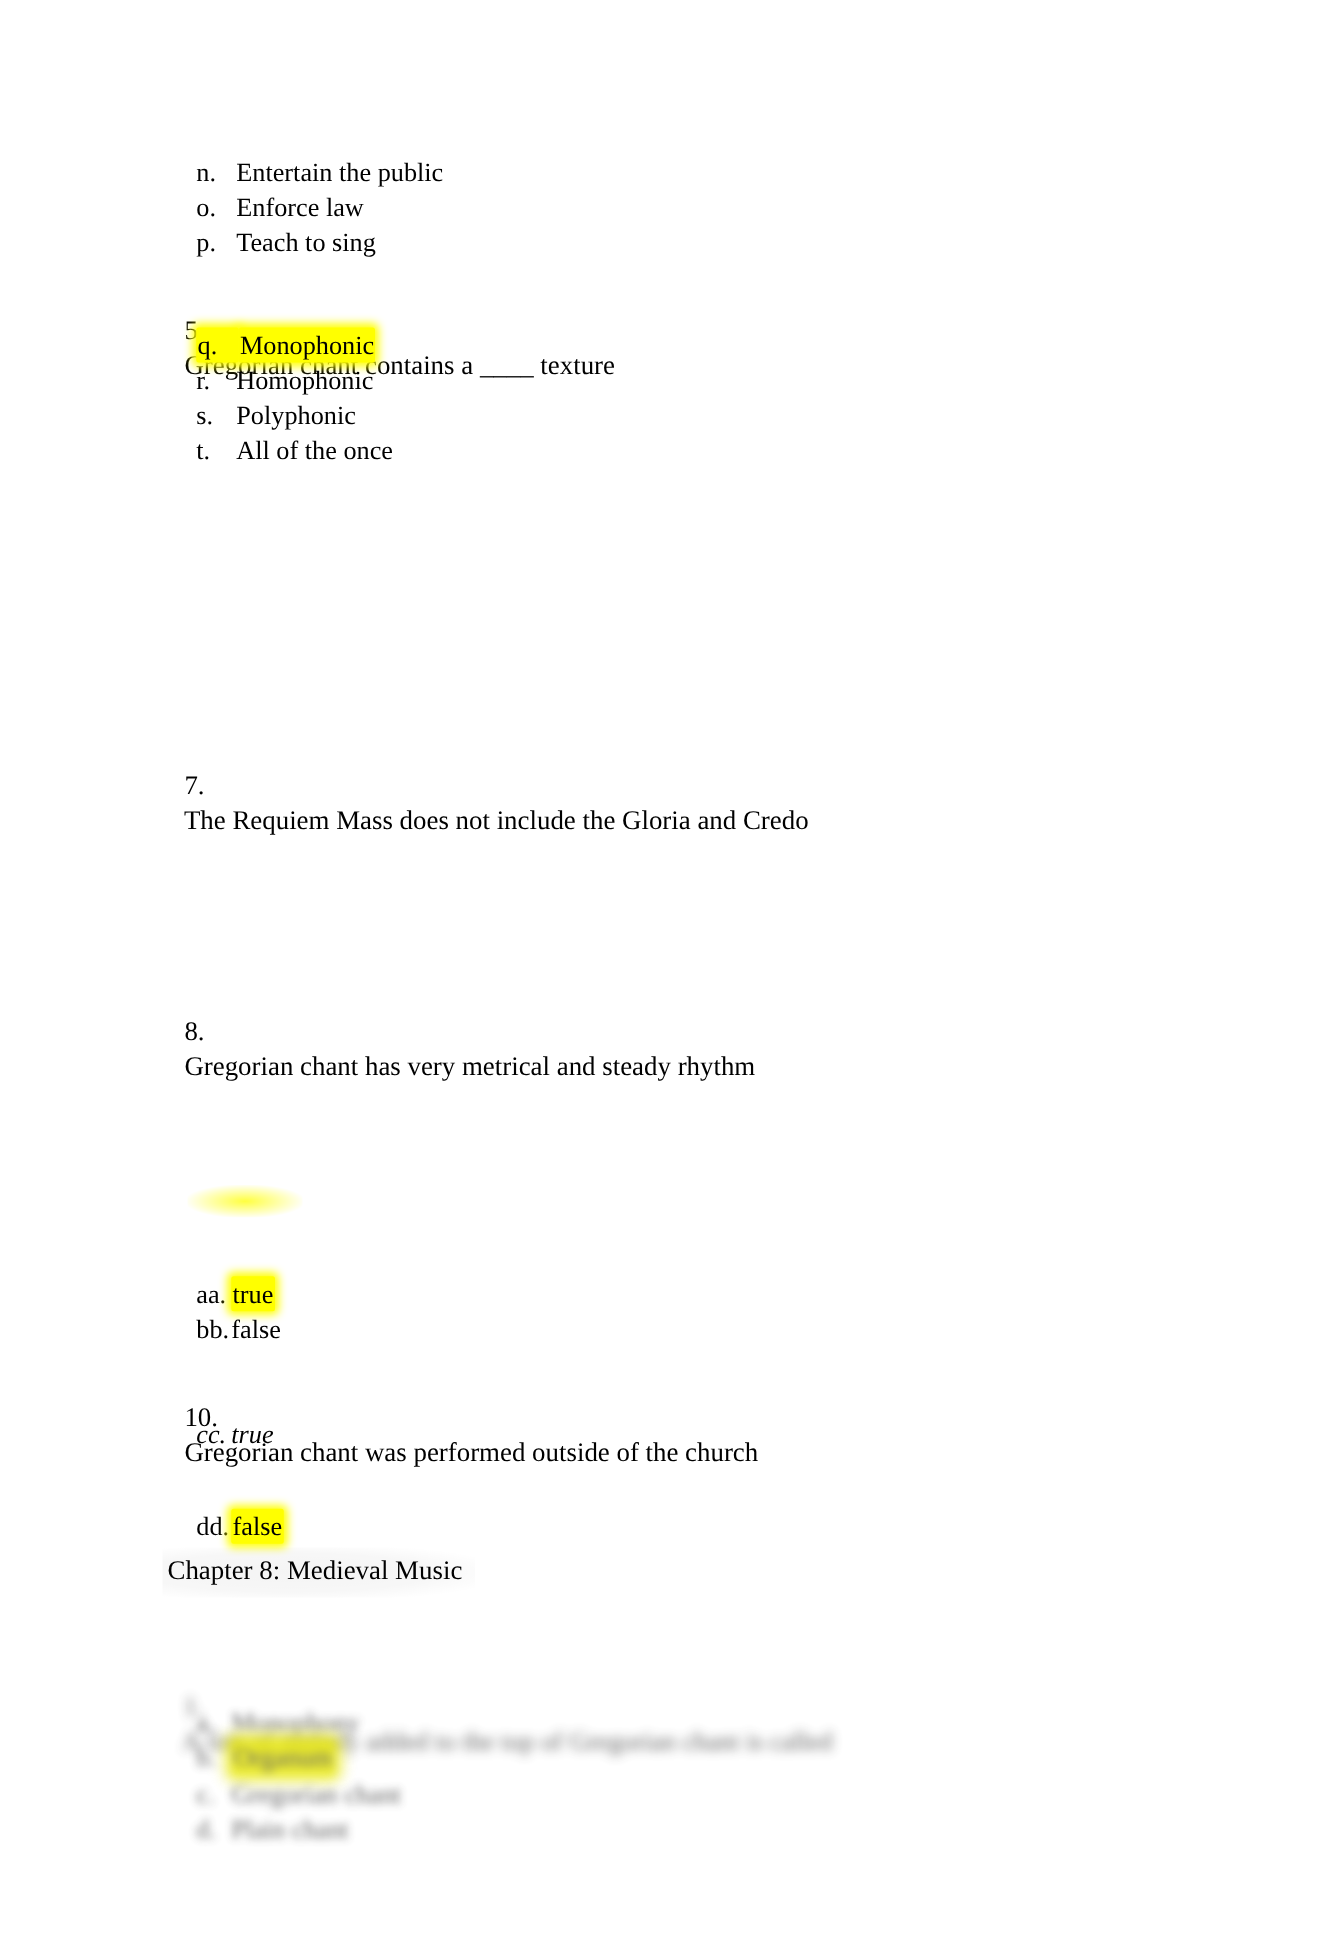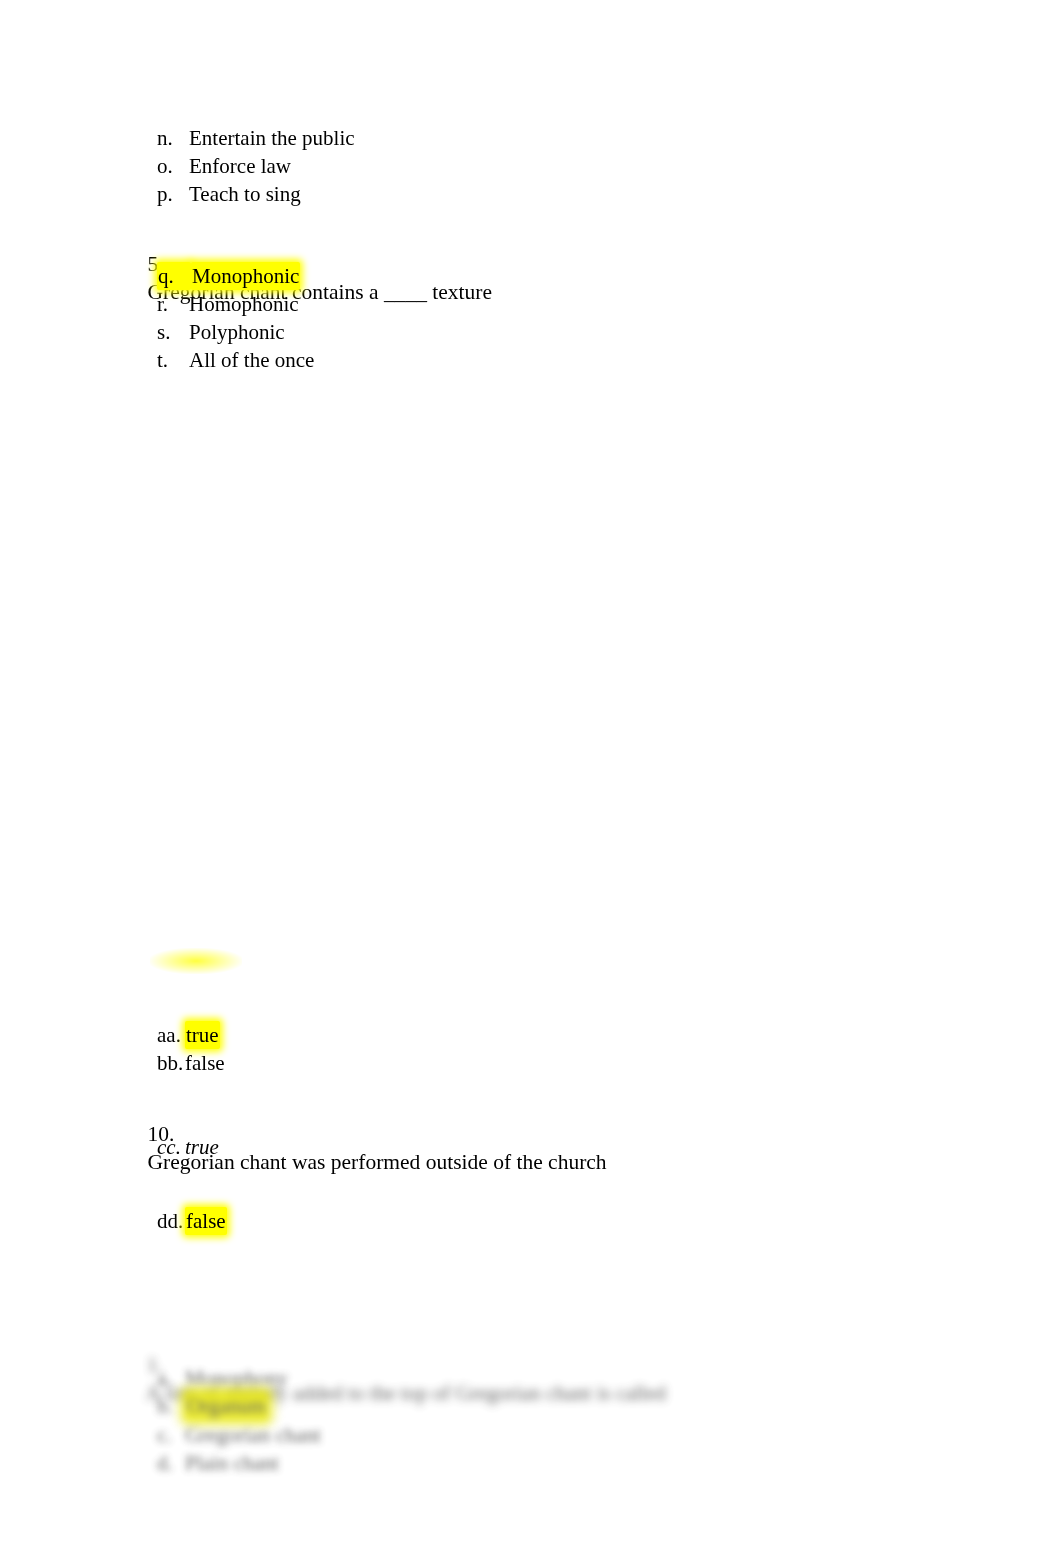--- a/index.html
+++ b/index.html
@@ -144,21 +144,29 @@
     <span class="marker">r.</span><span class="otext">Homophonic</span>
   </div>
   <div class="blk option opt-wide" style="top:318px;">
     <span class="marker">s.</span><span class="otext">Polyphonic</span>
   </div>
   <div class="blk option opt-wide" style="top:346px;">
     <span class="marker">t.</span><span class="otext">All of the once</span>
   </div>
 
 
-
+  <div class="blk question" style="top:586px;">
+    <span>7.</span>
+    <span>The Requiem Mass does not include the Gloria and Credo</span>
+  </div>
+
+  <div class="blk question" style="top:783px;">
+    <span>8.</span>
+    <span>Gregorian chant has very metrical and steady rhythm</span>
+  </div>
 
   <div class="smudge" style="left:150px; top:948px; width:92px; height:26px;"></div>
 
 
   <div class="blk option opt-narrow" style="top:1021px;">
     <span class="marker">aa.</span><span class="otext hl">true</span>
   </div>
   <div class="blk option opt-narrow" style="top:1049px;">
     <span class="marker">bb.</span><span class="otext">false</span>
   </div>
@@ -168,20 +176,21 @@
     <span>Gregorian chant was performed outside of the church</span>
   </div>
 
   <div class="blk option opt-narrow" style="top:1133px;font-style:italic;">
     <span class="marker">cc.</span><span class="otext">true</span>
   </div>
   <div class="blk option opt-narrow" style="top:1159px;margin-top:48px;">
     <span class="marker">dd.</span><span class="otext hl">false</span>
   </div>
 
+  <div class="blk chapter" style="top:1238px;">Chapter 8: Medieval Music</div>
 
   <div class="blk blurred-q blurred" style="top:1323px;">
     <span>1.</span>
     <span>A line of melody added to the top of Gregorian chant is called</span>
   </div>
 
   <div class="blk blurred-opt blurred soft" style="top:1364px;">
     <span class="marker">a.</span><span class="otext">Monophony</span>
   </div>
   <div class="blk blurred-opt blurred soft" style="top:1392px;">

